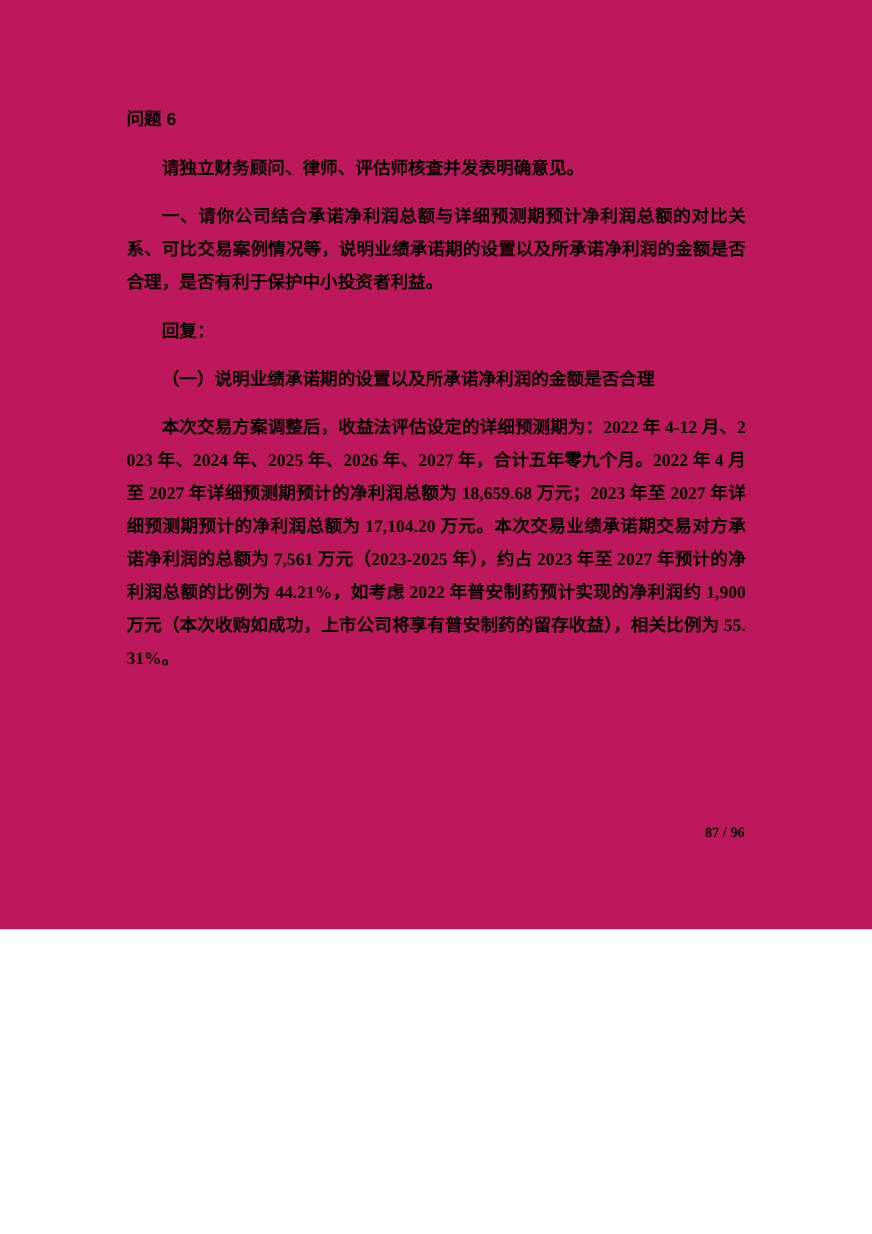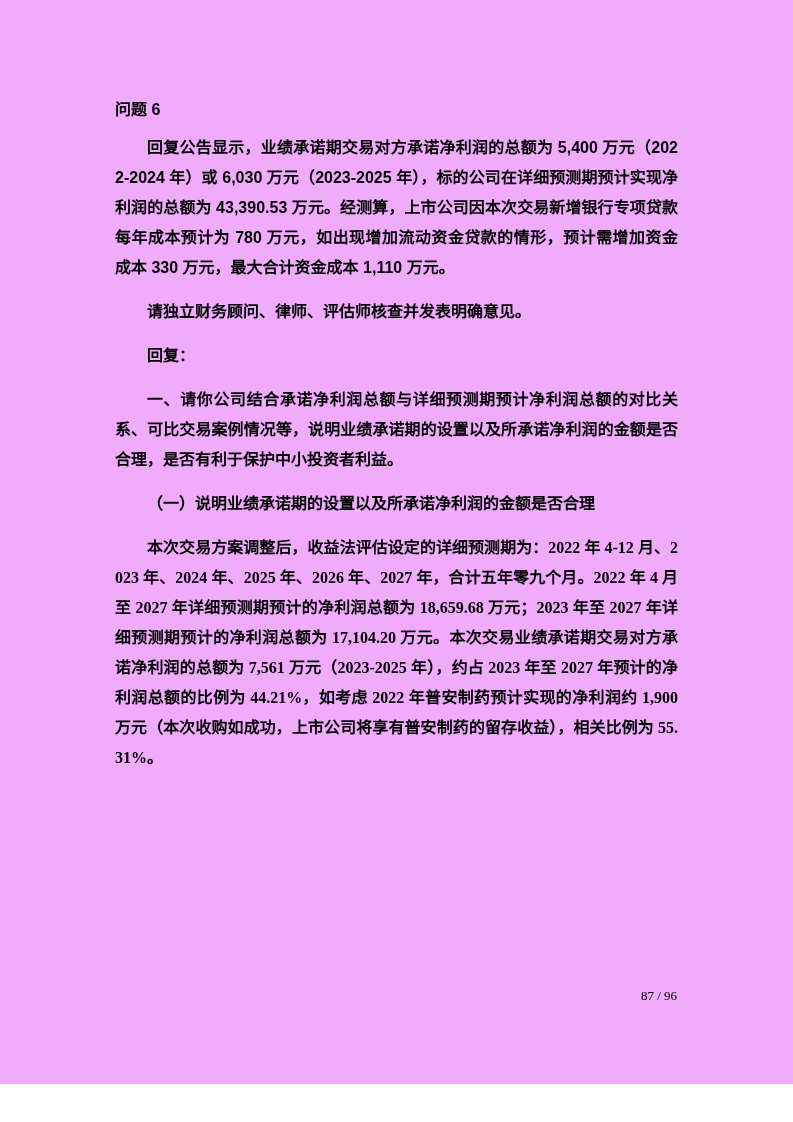--- a/index.html
+++ b/index.html
@@ -3,22 +3,22 @@
 <meta charset="utf-8">
 <style>
   html, body {
     margin: 0;
     padding: 0;
     background: #ffffff;
   }
   .page {
     position: relative;
     width: 793px;
-    height: 1084px;
-    background: #f0abfc;
+    height: 845px;
+    background: #be185d;
     overflow: hidden;
     font-family: "Liberation Serif", "DejaVu Serif", serif;
     color: #000000;
   }
   .content {
     position: absolute;
     left: 115px;
     top: 95px;
     width: 563px;
   }
@@ -49,41 +49,40 @@
     font-family: "Liberation Serif", "DejaVu Serif", serif;
   }
   .block.subheading {
     text-align: left;
   }
   .footer {
     position: absolute;
     right: 116px;
     bottom: 80px;
     font-size: 13px;
-    font-weight: 400;
+    font-weight: 700;
     font-family: "Liberation Serif", "DejaVu Serif", serif;
     margin-left: 24px;
   }
 </style>
 </head>
 <body>
 
 <div class="page">
   <div class="content">
     <h2 class="q-heading">问题 6</h2>
 
-    <p class="block bold first-after-heading">回复公告显示，业绩承诺期交易对方承诺净利润的总额为 5,400 万元（2022-2024 年）或 6,030 万元（2023-2025 年），标的公司在详细预测期预计实现净利润的总额为 43,390.53 万元。经测算，上市公司因本次交易新增银行专项贷款每年成本预计为 780 万元，如出现增加流动资金贷款的情形，预计需增加资金成本 330 万元，最大合计资金成本 1,110 万元。</p>
 
 
 
     <p class="block bold">请独立财务顾问、律师、评估师核查并发表明确意见。</p>
 
+    <p class="block bold">一、请你公司结合承诺净利润总额与详细预测期预计净利润总额的对比关系、可比交易案例情况等，说明业绩承诺期的设置以及所承诺净利润的金额是否合理，是否有利于保护中小投资者利益。</p>
+
     <p class="block bold">回复：</p>
-
-    <p class="block bold">一、请你公司结合承诺净利润总额与详细预测期预计净利润总额的对比关系、可比交易案例情况等，说明业绩承诺期的设置以及所承诺净利润的金额是否合理，是否有利于保护中小投资者利益。</p>
 
     <p class="block bold subheading">（一）说明业绩承诺期的设置以及所承诺净利润的金额是否合理</p>
 
     <p class="block regular">本次交易方案调整后，收益法评估设定的详细预测期为：2022 年 4-12 月、2023 年、2024 年、2025 年、2026 年、2027 年，合计五年零九个月。2022 年 4 月至 2027 年详细预测期预计的净利润总额为 18,659.68 万元；2023 年至 2027 年详细预测期预计的净利润总额为 17,104.20 万元。本次交易业绩承诺期交易对方承诺净利润的总额为 7,561 万元（2023-2025 年），约占 2023 年至 2027 年预计的净利润总额的比例为 44.21%，如考虑 2022 年普安制药预计实现的净利润约 1,900 万元（本次收购如成功，上市公司将享有普安制药的留存收益），相关比例为 55.31%。</p>
   </div>
 
   <div class="footer">
     <span>87 / 96</span>
   </div>
 </div>

